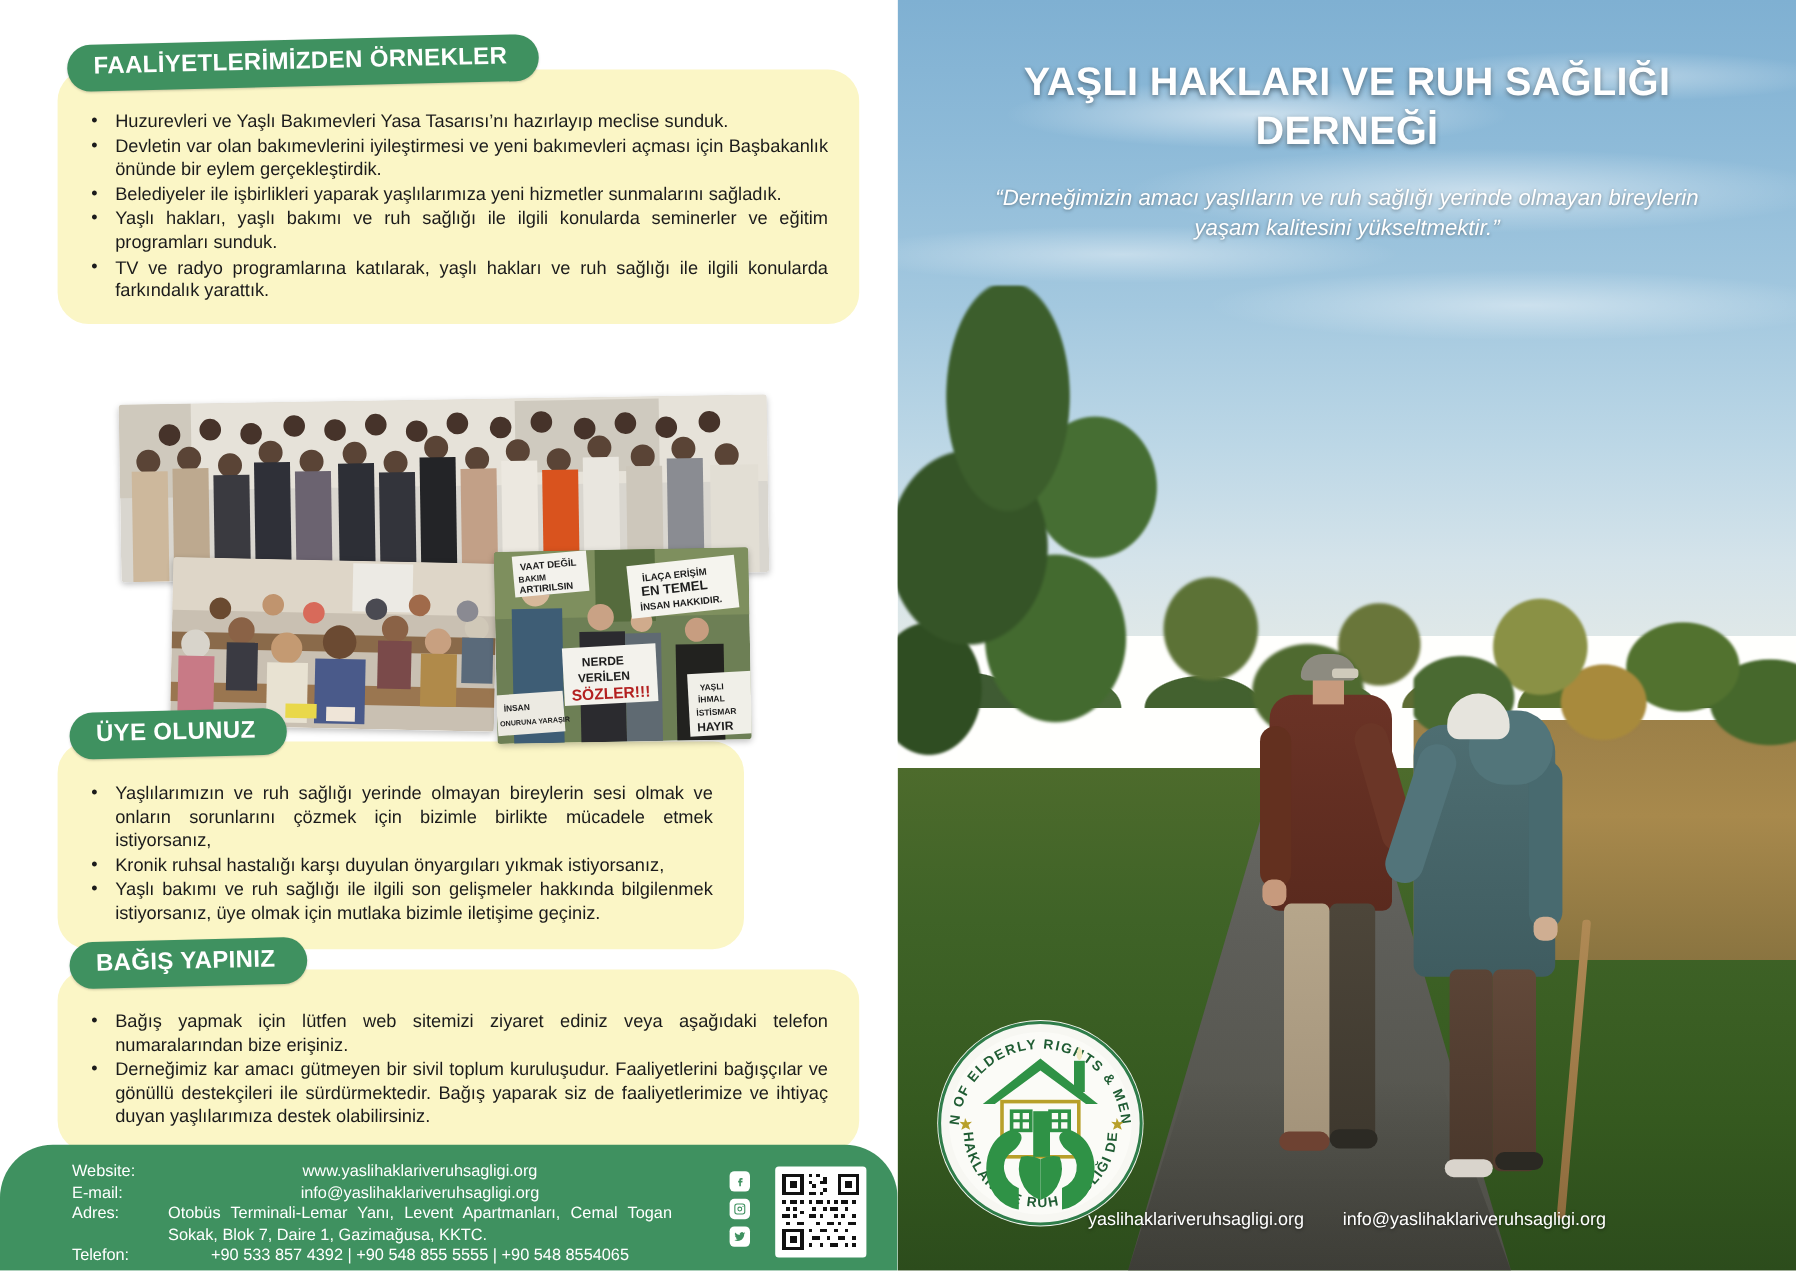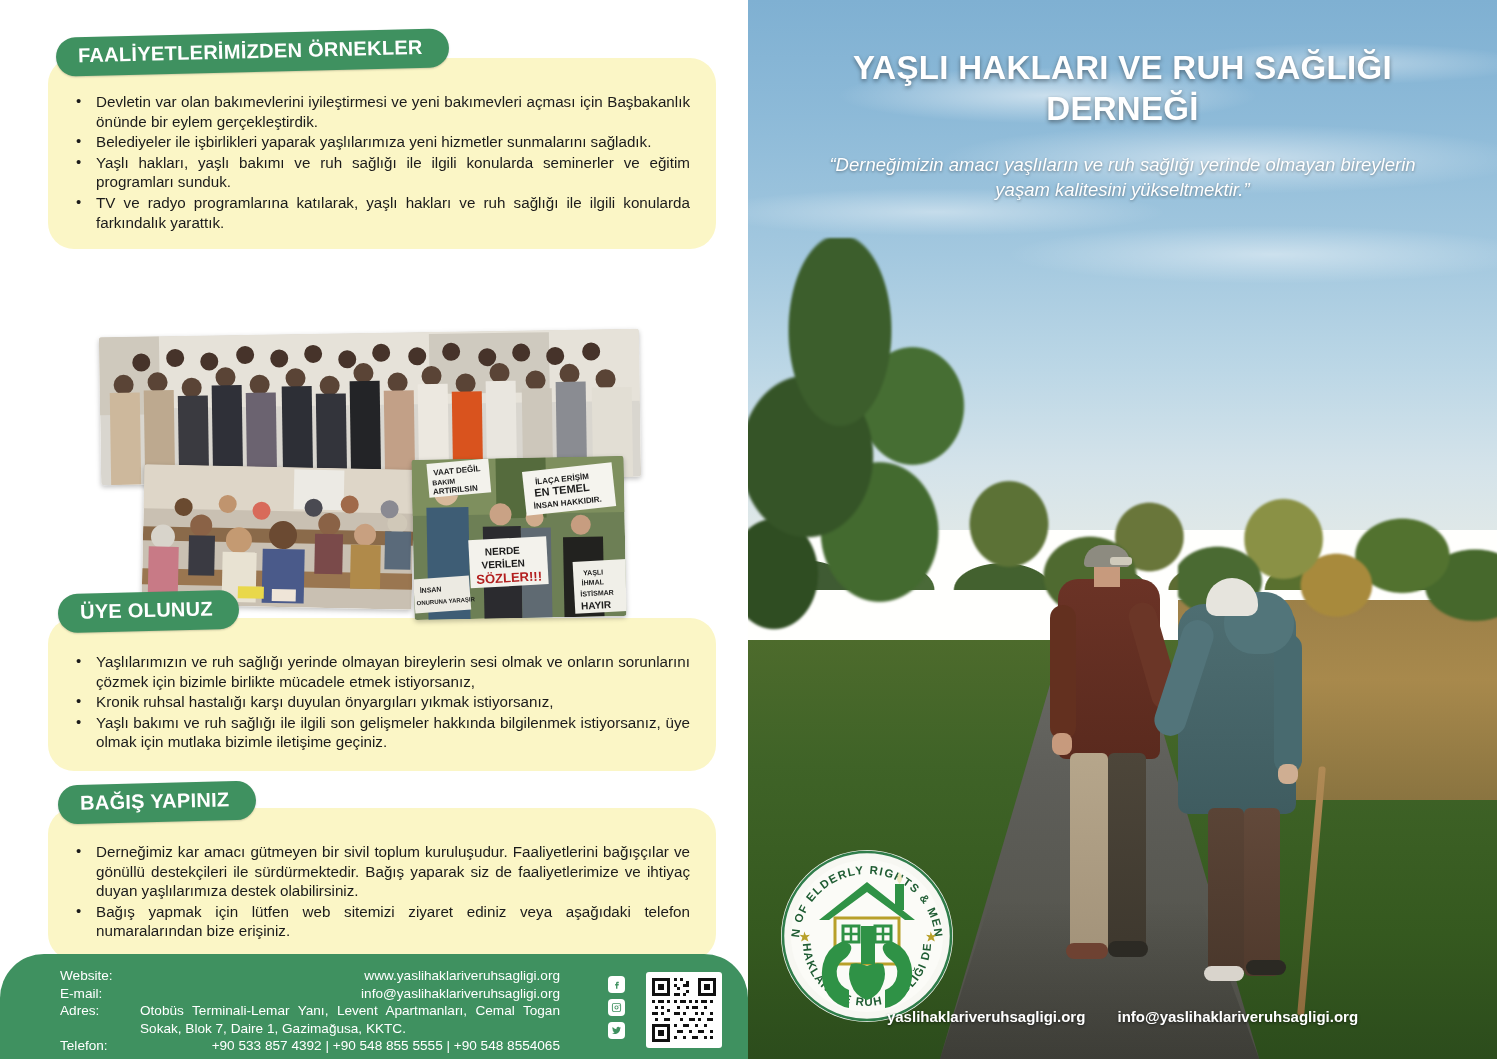--- a/index.html
+++ b/index.html
@@ -61,21 +61,21 @@
 
   
   .collage { position:absolute; left:95px; top:333px; width:545px; height:295px; z-index:5; }
   .photo { position:absolute; overflow:hidden; border-radius:3px; box-shadow:0 2px 5px rgba(0,0,0,.25); }
   .ph-group { left:5px; top:0px; width:540px; height:148px; transform:rotate(-0.9deg); }
   .ph-event { left:48px; top:134px; width:270px; height:140px; transform:rotate(1.2deg); }
   .ph-protest{ left:318px; top:125px; width:212px; height:160px; transform:rotate(-1.1deg); }
 
   
   #sec-member-pill { position:absolute; left:58px; top:592px; }
-  #sec-member-card { position:absolute; left:48px; top:618px; width:668px; padding:34px 26px 18px 22px; }
+  #sec-member-card { position:absolute; left:48px; top:618px; width:572px; padding:34px 26px 18px 22px; }
 
   
   #sec-donate-pill { position:absolute; left:58px; top:783px; }
   #sec-donate-card { position:absolute; left:48px; top:808px; width:668px; padding:34px 26px 18px 22px; }
 
   
   .footer {
     position:absolute;
     left:0; bottom:0;
     width:748px; height:105px;
@@ -90,21 +90,21 @@
     grid-template-columns:76px 1fr;
     column-gap:4px;
     row-gap:0px;
     color:#ffffff;
     font-size:13.6px;
     line-height:1.29;
     width:500px;
   }
   .footer-grid .lbl { white-space:nowrap; }
   .footer-grid .val { text-align:justify; }
-  .footer-grid .val.nojust { text-align:right; }
+  .footer-grid .val.nojust { text-align:center; }
 
   .social { position:absolute; left:608px; top:976px; z-index:8; display:flex; flex-direction:column; gap:6px; }
   .soc-ic {
     width:17px;height:17px;border-radius:4px;background:#ffffff;color:#3f9160;
     display:flex;align-items:center;justify-content:center;
   }
   .soc-ic svg { width:11px;height:11px;fill:#3f9160; }
 
   .qr { position:absolute; left:646px; top:972px; width:76px; height:76px; background:#fff; padding:4px; border-radius:3px; z-index:8; }
 
@@ -232,35 +232,36 @@
   }
 
   
   .logo {
     position:absolute; left:777px; top:846px; width:180px; height:180px;
     z-index:9;
   }
   .rp-contact {
     position:absolute; left:748px; top:1008px; width:749px;
     text-align:center; z-index:9;
-    color:#ffffff; font-size:15px; font-weight:bold;
+    color:#ffffff; font-size:15px; font-weight:normal;
     text-shadow:0 1px 3px rgba(0,0,0,.55);
   }
   .rp-contact span { margin:0 14px; }
 </style>
 </head>
 <body>
 
 <div class="page">
 
   <div class="left-panel">
 
     <div class="pill skew" id="sec-activities-pill">FAALİYETLERİMİZDEN ÖRNEKLER</div>
     <div class="card" id="sec-activities-card">
       <ul>
+        <li>Huzurevleri ve Yaşlı Bakımevleri Yasa Tasarısı’nı hazırlayıp meclise sunduk.</li>
         <li>Devletin var olan bakımevlerini iyileştirmesi ve yeni bakımevleri açması için Başbakanlık önünde bir eylem gerçekleştirdik.</li>
         <li>Belediyeler  ile işbirlikleri yaparak yaşlılarımıza yeni hizmetler sunmalarını sağladık.</li>
         <li>Yaşlı hakları, yaşlı bakımı ve ruh sağlığı ile ilgili konularda seminerler ve eğitim programları sunduk.</li>
         <li>TV ve radyo programlarına katılarak, yaşlı hakları ve ruh sağlığı ile ilgili konularda farkındalık yarattık.</li>
       </ul>
     </div>
 
     <div class="collage">
 
       <div class="photo ph-group">
@@ -403,22 +404,22 @@
       <ul>
         <li>Yaşlılarımızın ve ruh sağlığı yerinde olmayan bireylerin sesi olmak ve onların sorunlarını çözmek için bizimle birlikte mücadele etmek istiyorsanız,</li>
         <li>Kronik ruhsal hastalığı karşı duyulan önyargıları yıkmak istiyorsanız,</li>
         <li>Yaşlı bakımı ve ruh sağlığı ile ilgili son gelişmeler hakkında bilgilenmek istiyorsanız, üye olmak için mutlaka bizimle iletişime geçiniz.</li>
       </ul>
     </div>
 
     <div class="pill skew" id="sec-donate-pill">BAĞIŞ YAPINIZ</div>
     <div class="card" id="sec-donate-card">
       <ul>
+        <li>Bağış yapmak için lütfen web sitemizi ziyaret ediniz veya aşağıdaki telefon numaralarından bize erişiniz.</li>
         <li>Derneğimiz kar amacı gütmeyen bir sivil toplum kuruluşudur. Faaliyetlerini bağışçılar ve gönüllü destekçileri ile sürdürmektedir. Bağış yaparak siz de faaliyetlerimize ve ihtiyaç duyan yaşlılarımıza destek olabilirsiniz.</li>
-        <li>Bağış yapmak için lütfen web sitemizi ziyaret ediniz veya aşağıdaki telefon numaralarından bize erişiniz.</li>
       </ul>
     </div>
 
     <div class="footer"></div>
 
     <div class="footer-grid" style="position:absolute;left:60px;top:967px;z-index:8;">
       <div class="lbl">Website:</div>
       <div class="val nojust">www.yaslihaklariveruhsagligi.org</div>
 
       <div class="lbl">E-mail:</div>

